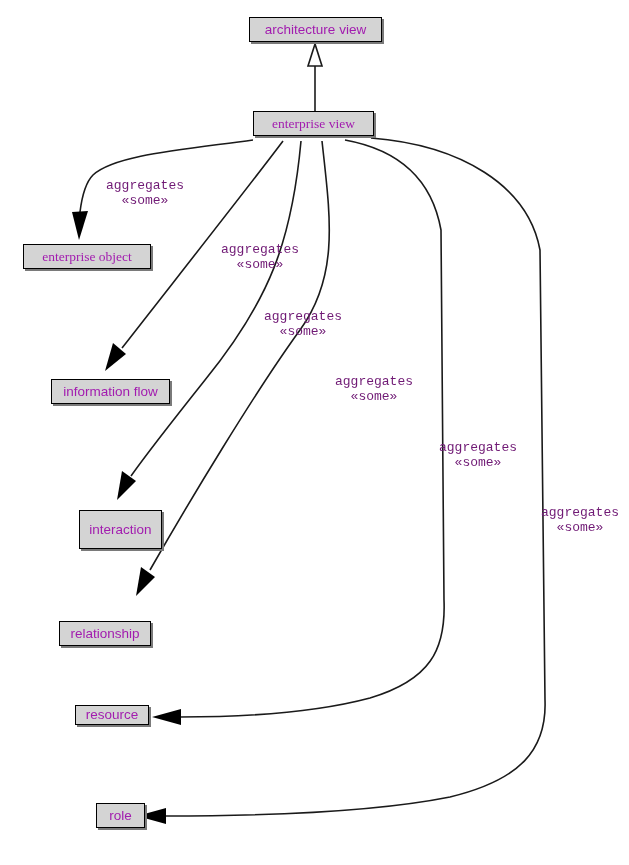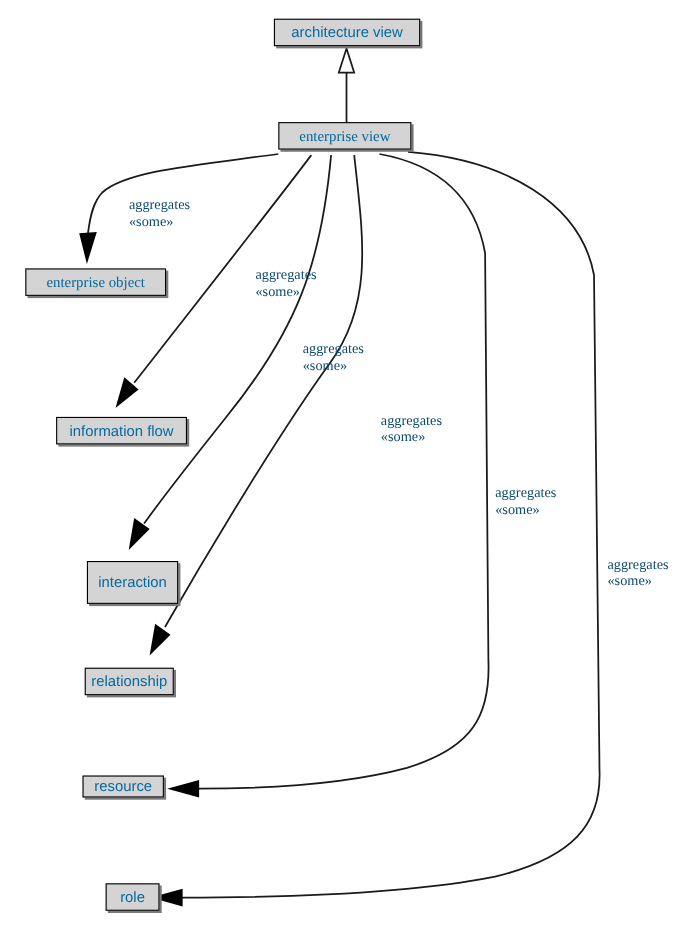--- a/index.html
+++ b/index.html
@@ -28,34 +28,35 @@
   }
   .node-box {
     position: absolute;
     box-sizing: border-box;
     background: #d4d4d4;
     border: 1px solid #000000;
     box-shadow: 2px 2px 0 0 #7a7a7a;
     font-family: "Liberation Sans", sans-serif;
     font-size: 13.5px;
     line-height: 1;
-    color: #0369a1;
+    color: #a21caf;
     display: flex;
     align-items: center;
     justify-content: center;
     white-space: nowrap;
     padding: 0 3px;
   }
   .edge-label {
     position: absolute;
-    font-family: Liberation Serif, serif;
+    font-family: Liberation Mono, monospace;
     font-size: 13px;
     line-height: 15px;
-    color: #0c4a6e;
+    color: #701a75;
     white-space: nowrap;
+    text-align: center;
     transform: translateX(-50%);
   }
   .edge-label .lbl-stereo {
     display: block;
   }
   .edge-path {
     fill: none;
     stroke: #1a1a1a;
     stroke-width: 1.6;
   }
@@ -130,21 +131,21 @@
   </div>
 
   <div class="node-box" style="left:31px; top:379px; width:119px; height:25px;margin-left:20px;">
     <span>information flow</span>
   </div>
 
   <div class="node-box" style="left:79px; top:510px; width:83px; height:39px;">
     <span>interaction</span>
   </div>
 
-  <div class="node-box" style="left:59px; top:607px; width:81px; height:25px;margin-left:18px;">
+  <div class="node-box" style="left:59px; top:621px; width:92px; height:25px;">
     <span>relationship</span>
   </div>
 
   <div class="node-box" style="left:75px; top:705px; width:74px; height:20px;text-align:center;">
     <span>resource</span>
   </div>
 
   <div class="node-box" style="left:96px; top:803px; width:49px; height:25px;">
     <span>role</span>
   </div>

